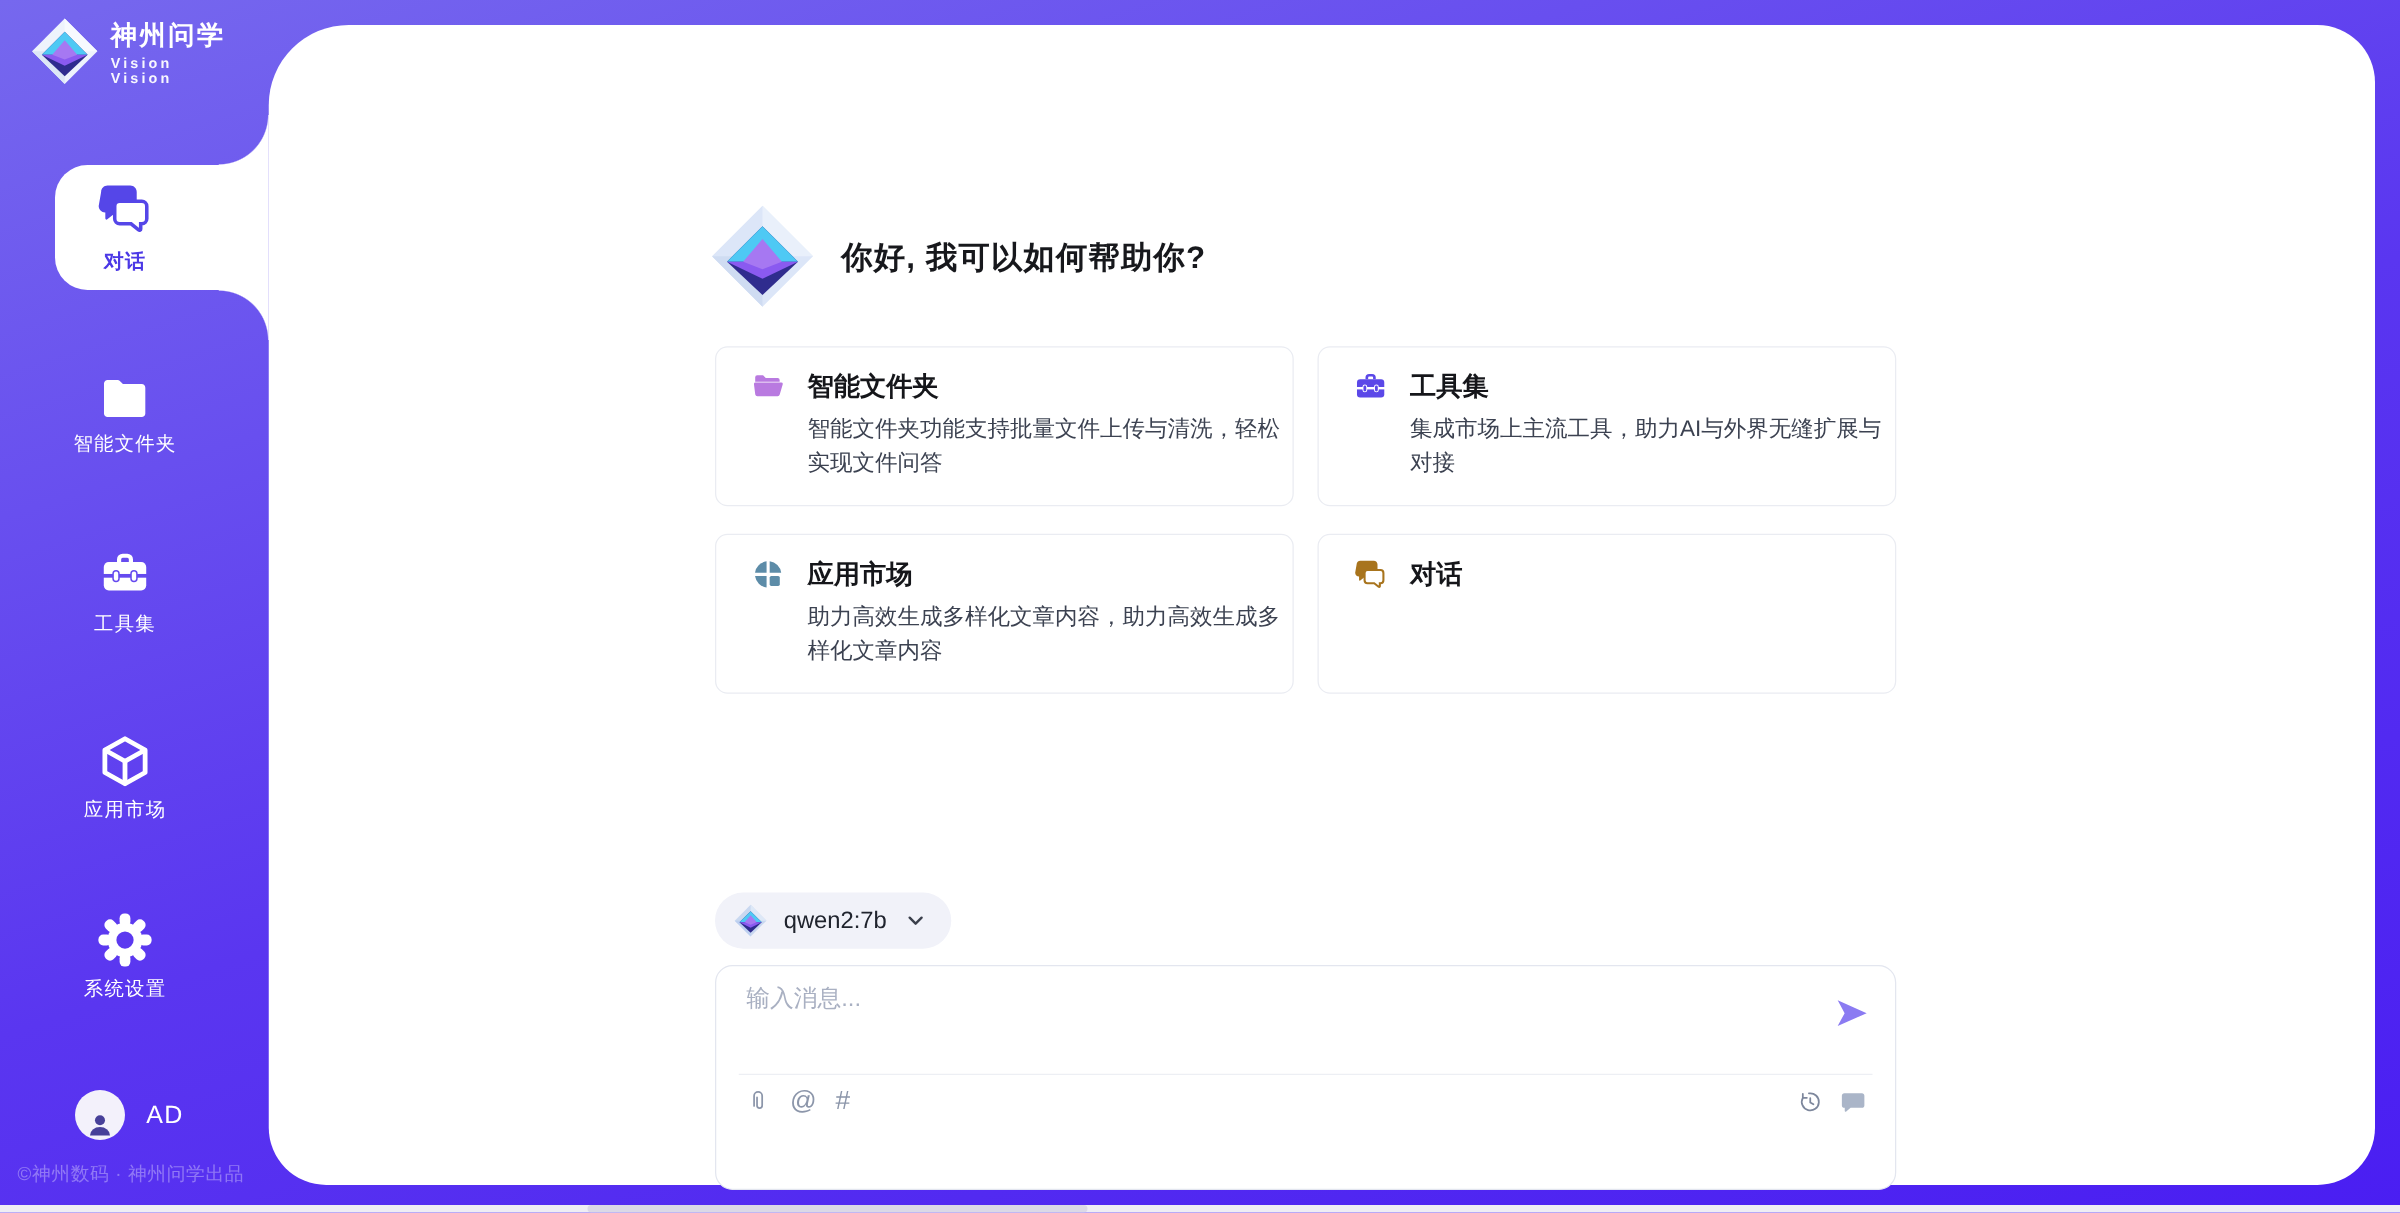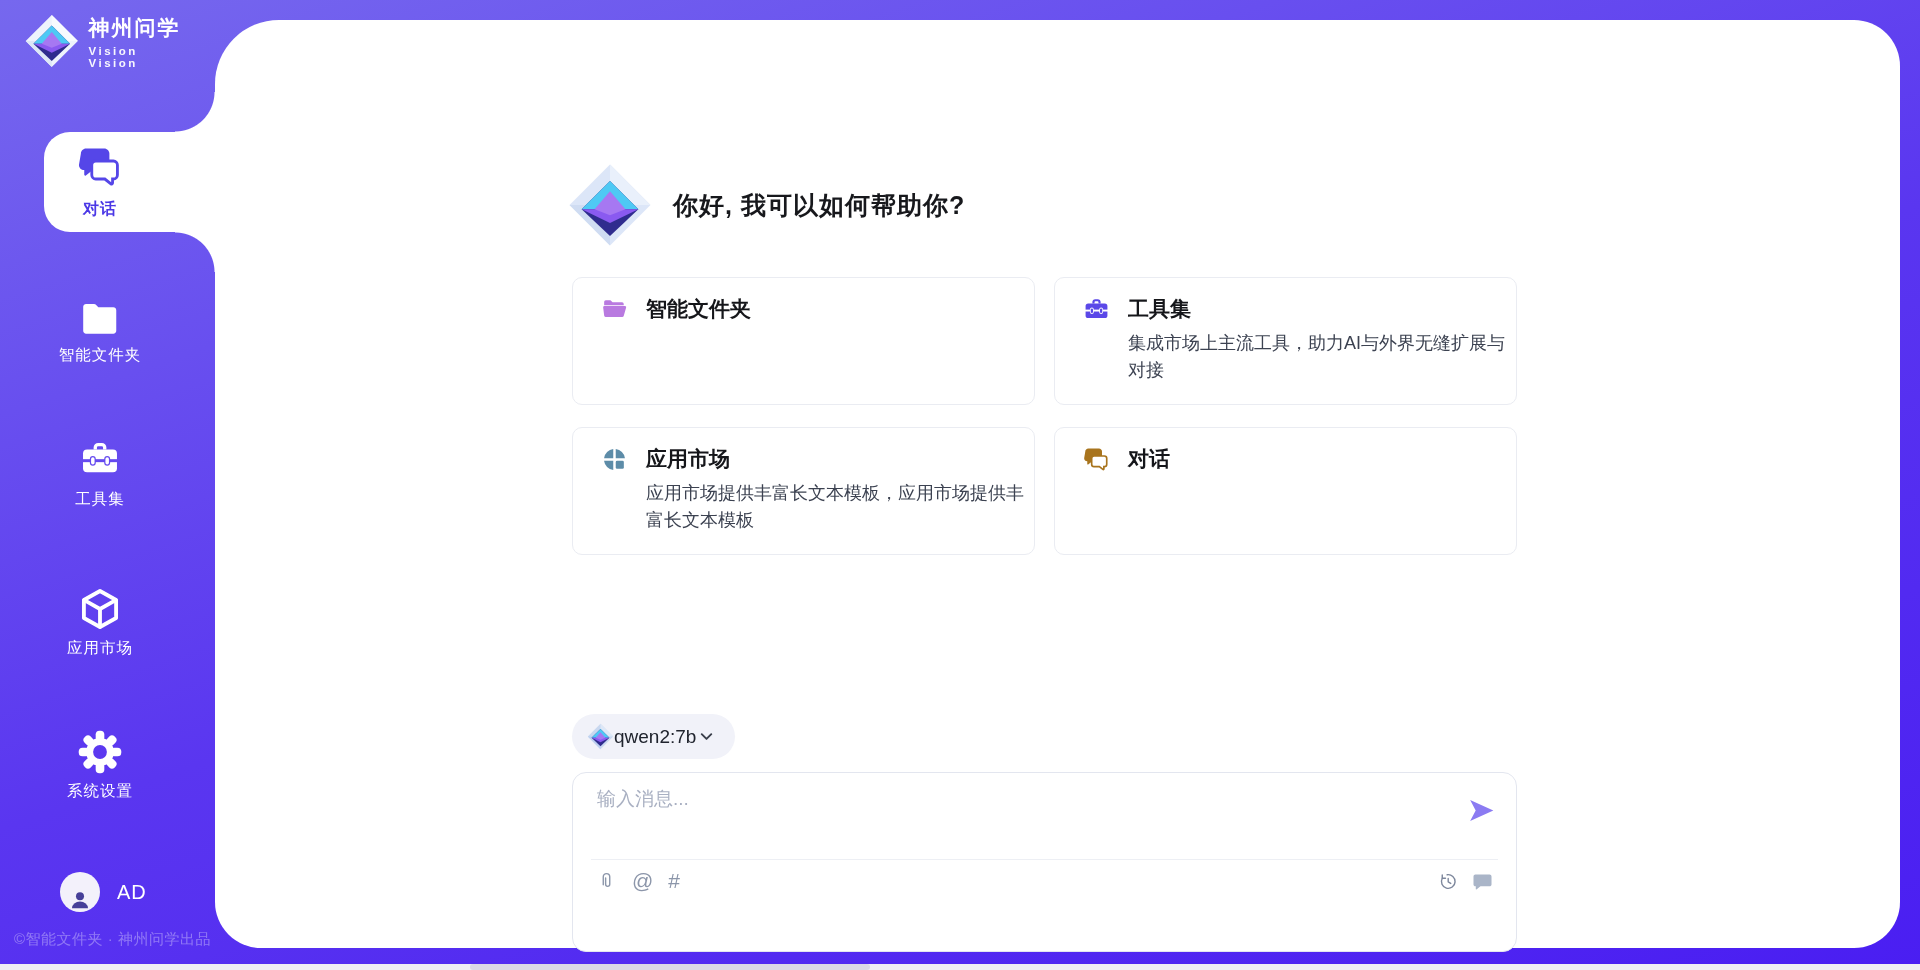--- a/index.html
+++ b/index.html
@@ -64,21 +64,21 @@
   .card { height:128px; background:#fff; border:1px solid #eaecf2; border-radius:10px;
     padding:17px 22px 0 28px; cursor:pointer; }
   .card-head { display:flex; align-items:center; gap:18px; }
   .card-head svg { width:27px; height:27px; flex:none; }
   .card-title { font-size:21px; font-weight:bold; color:#15161a; }
   .card-desc { margin-left:45px; margin-top:7px; width:394px; font-size:18px;
     line-height:27px; color:#3c4251; }
 
   
   .model-pill { position:absolute; left:357px; top:694px; height:45px; display:inline-flex;
-    align-items:center; padding:0 20px 0 15px; background:#f1f2f9; border-radius:23px; cursor:pointer; }
+    align-items:center; gap:13px; padding:0 20px 0 15px; background:#f1f2f9; border-radius:23px; cursor:pointer; }
   .model-pill .gem { width:27px; height:27px; }
   .model-name { font-size:19px; color:#20242e; }
   .model-pill .chev { width:17px; height:17px; margin-left:2px; }
 
   
   .composer { position:absolute; left:357px; top:752px; width:945px; height:180px;
     background:#fff; border:1.5px solid #e3e6ef; border-radius:14px; }
   .composer textarea { position:absolute; left:24px; top:13px; width:850px; height:64px;
     border:none; outline:none; resize:none; font-size:19px; color:#2b2f38; background:transparent;
     font-family:"Liberation Sans",sans-serif; }
@@ -176,21 +176,21 @@
   <div class="user-row">
     <div class="avatar">
       <svg viewBox="0 0 24 24" fill="#474099">
         <circle cx="12" cy="9.4" r="3.7"></circle>
         <path d="M4.6 20.6 a7.4 6.2 0 0 1 14.8 0 z"></path>
       </svg>
     </div>
     <div class="user-name">AD</div>
   </div>
 
-  <div class="side-footer">©智能文件夹 · 神州问学出品</div>
+  <div class="side-footer">©神州数码 · 神州问学出品</div>
 </div>
 
 <div class="main-panel">
 
   <div class="greeting">
     <svg viewBox="0 0 100 100">
       <polygon points="50,3 97,50 50,97 3,50" fill="#dce6f8"></polygon>
       <polygon points="50,3 97,50 50,50" fill="#e9f0fb"></polygon>
       <polygon points="3,50 50,50 50,97" fill="#cfdcf2"></polygon>
       <polygon points="50,22 83,55 50,86 17,55" fill="#2f2c8e"></polygon>
@@ -204,20 +204,21 @@
   <div class="cards">
 
     <div class="card">
       <div class="card-head">
         <svg viewBox="0 0 24 24" style="color:#b97ae0" fill="currentColor">
           <path d="M2.8 5.2 a1.5 1.5 0 0 1 1.5-1.5 h4.1 l1.9 1.9 h8.4 a1.5 1.5 0 0 1 1.5 1.5 v1.2 H2.8 z"></path>
           <path d="M1.9 9.9 a1.1 1.1 0 0 1 1.1-1 h18.3 a1.1 1.1 0 0 1 1.05 1.4 l-2.1 7.2 a1.5 1.5 0 0 1 -1.45 1.1 H4.3 a1.5 1.5 0 0 1 -1.45 -1.1 z"></path>
         </svg>
         <div class="card-title">智能文件夹</div>
       </div>
+      <div class="card-desc">智能文件夹功能支持批量文件上传与清洗，轻松实现文件问答</div>
     </div>
 
     <div class="card">
       <div class="card-head">
         <svg viewBox="0 0 24 24" style="color:#5b48e8">
           <defs>
               <mask id="bm2">
             <rect width="24" height="24" fill="#fff"></rect>
             <rect x="1.5" y="12.1" width="21" height="1.7" fill="#000"></rect>
             <rect x="6.2" y="10.3" width="3.4" height="5.6" rx="1.7" fill="#000"></rect>
@@ -237,21 +238,21 @@
     <div class="card">
       <div class="card-head">
         <svg viewBox="0 0 24 24" style="color:#5d8ca8" fill="currentColor">
           <path d="M10.9 2.7 a9.5 9.5 0 0 0 -8.2 8.2 h8.2 Z"></path>
           <path d="M13.1 2.7 v8.2 h8.2 a9.5 9.5 0 0 0 -8.2 -8.2 Z"></path>
           <path d="M2.7 13.1 a9.5 9.5 0 0 0 8.2 8.2 v-8.2 Z"></path>
           <rect x="13.1" y="13.1" width="7.2" height="7.2" rx="1.2"></rect>
         </svg>
         <div class="card-title">应用市场</div>
       </div>
-      <div class="card-desc">应用市场提供丰富长文本模板，应用市场提供丰富长文本模板</div>
+      <div class="card-desc">助力高效生成多样化文章内容，助力高效生成多样化文章内容</div>
     </div>
 
     <div class="card">
       <div class="card-head">
         <svg viewBox="0 0 26 26" style="color:#a8741d">
           <path d="M2.2 5.4 C2.2 3.8 3.5 2.5 5.1 2.5 h10.3 c1.6 0 2.9 1.3 2.9 2.9 v6.4 c0 1.6 -1.3 2.9 -2.9 2.9 H8.9 L5 17.8 c-.4 .3 -.9 0 -.9 -.5 v-2.6 h-.1 c-1.6 0 -2.9 -1.3 -2.9 -2.9 Z" fill="currentColor"></path>
           <path d="M10.6 9.6 h10 c1.25 0 2.25 1 2.25 2.25 v5.7 c0 1.25 -1 2.25 -2.25 2.25 h-.5 v2.3 c0 .5 -.55 .75 -.95 .45 l-3.4 -2.75 h-5.15 c-1.25 0 -2.25 -1 -2.25 -2.25 v-5.7 c0 -1.25 1 -2.25 2.25 -2.25 Z" fill="#fff" stroke="currentColor" stroke-width="1.6"></path>
         </svg>
         <div class="card-title">对话</div>
       </div>

